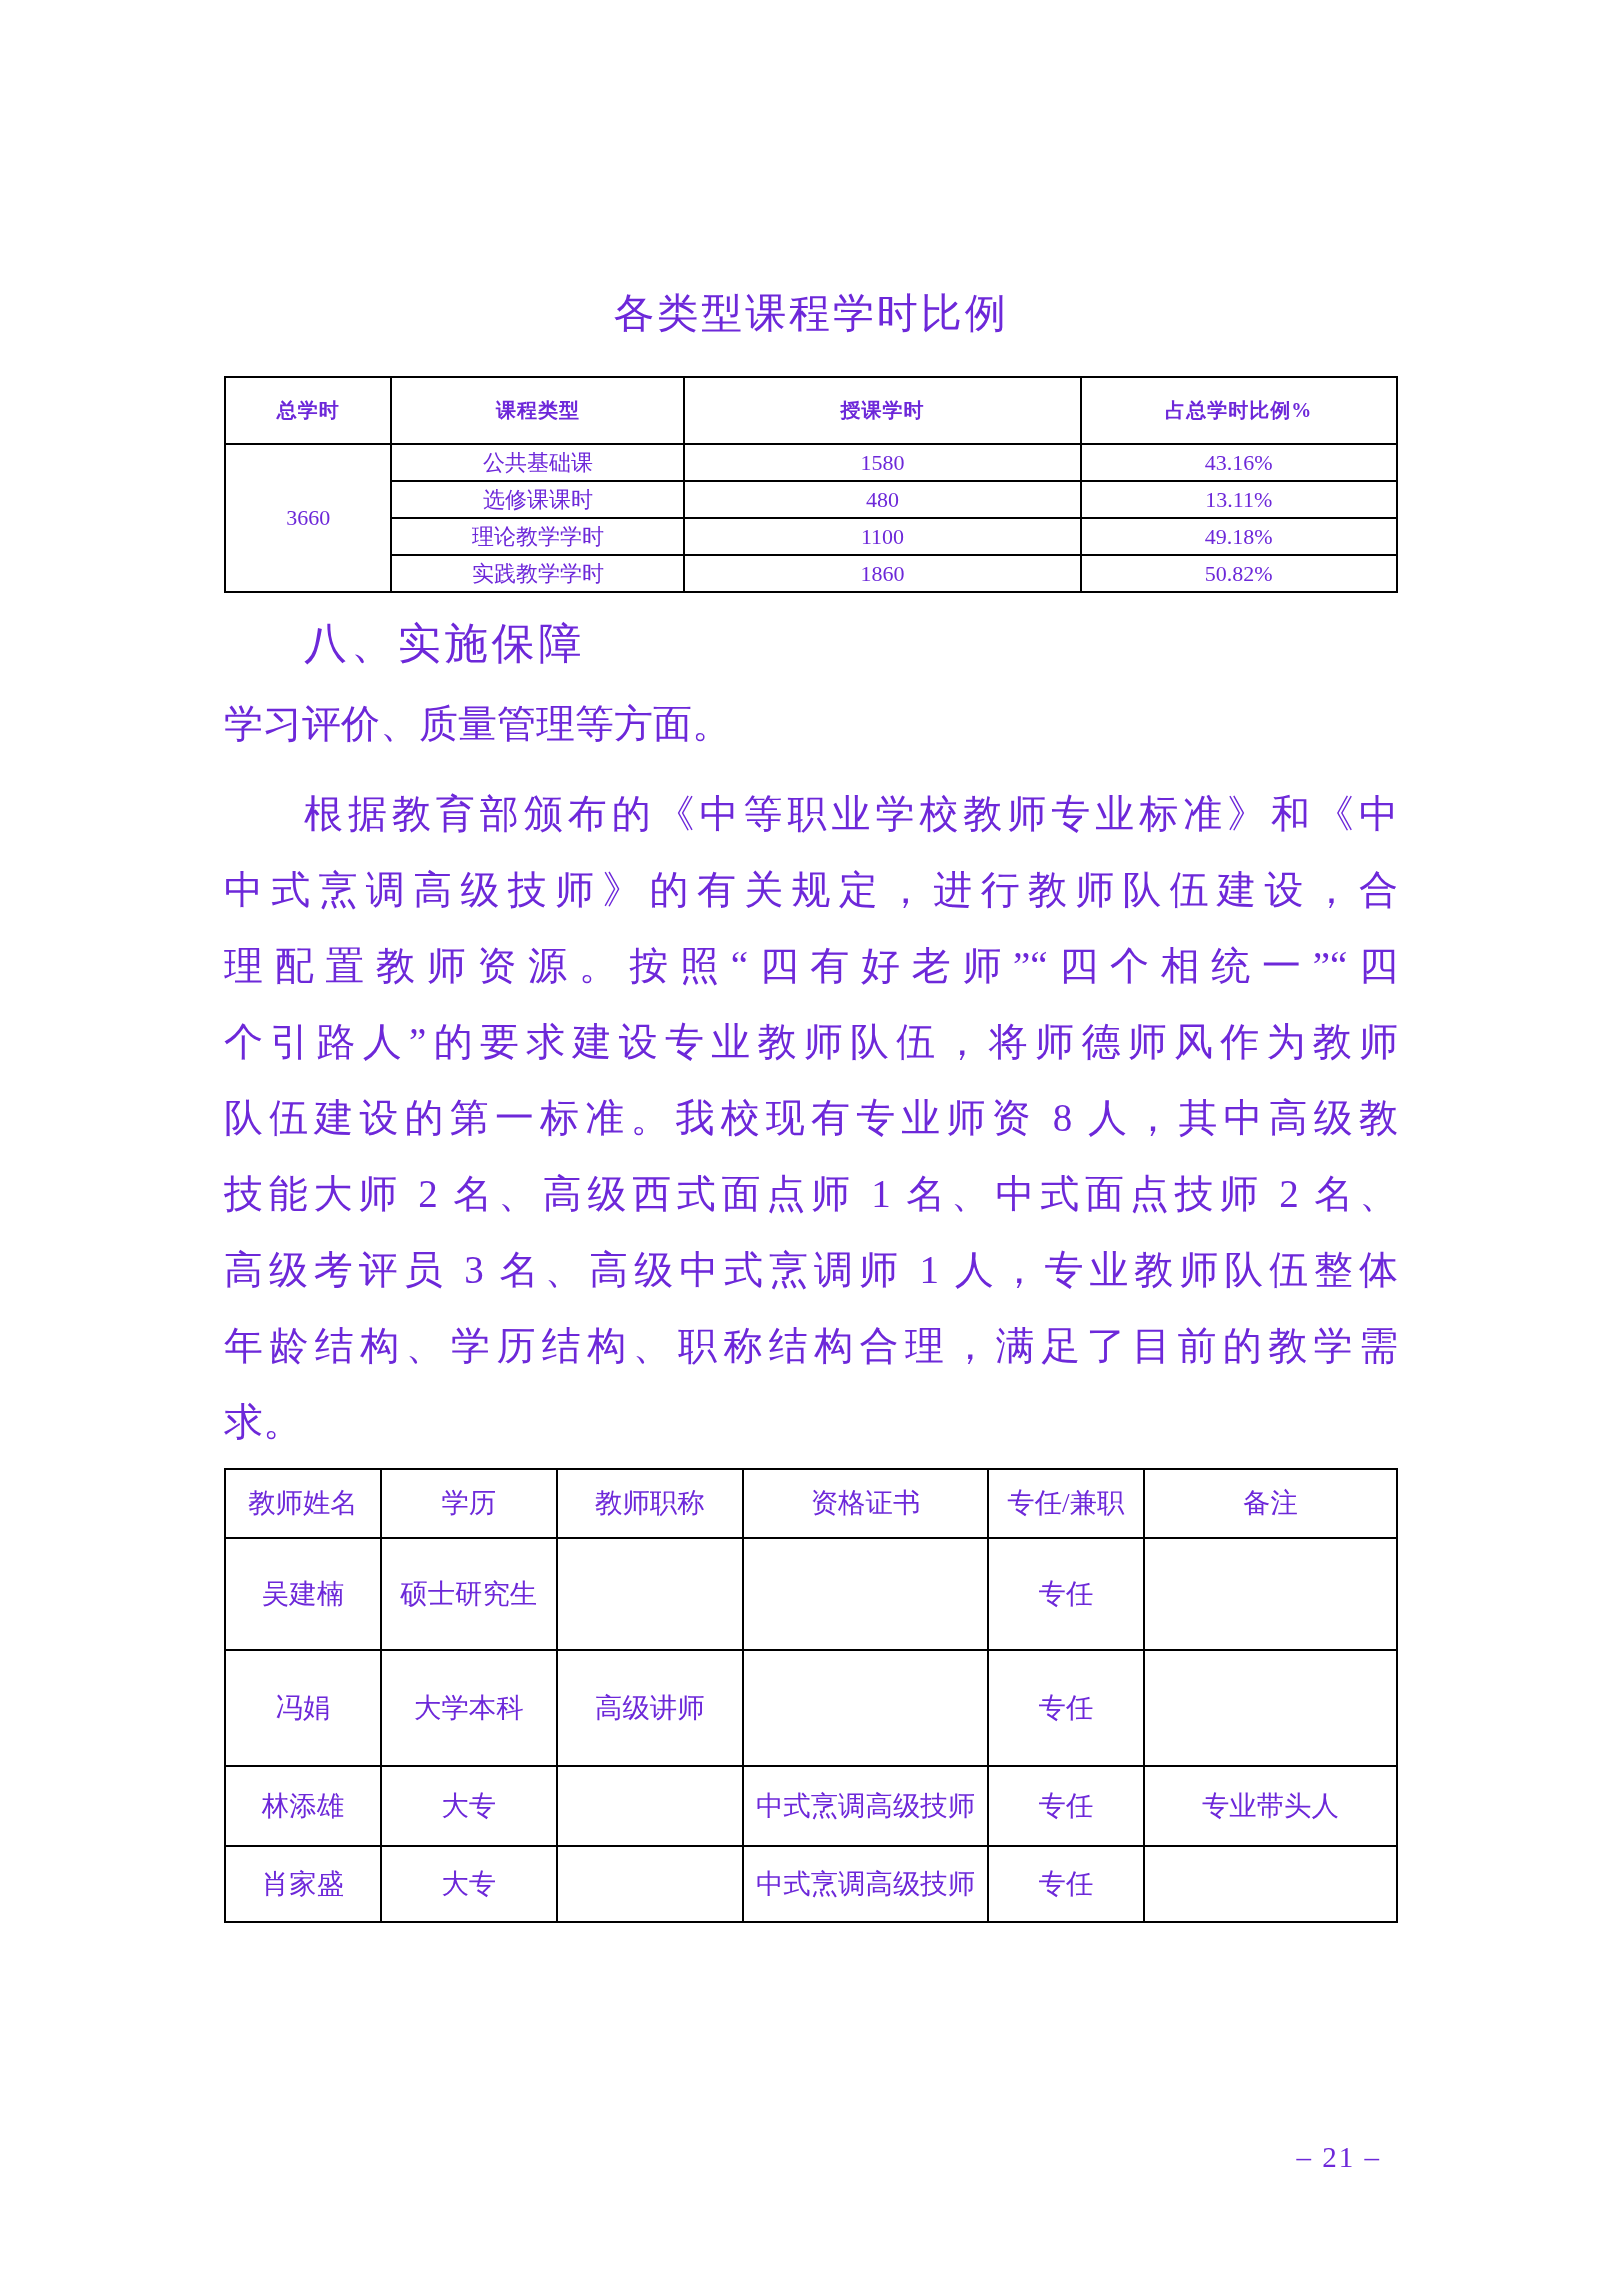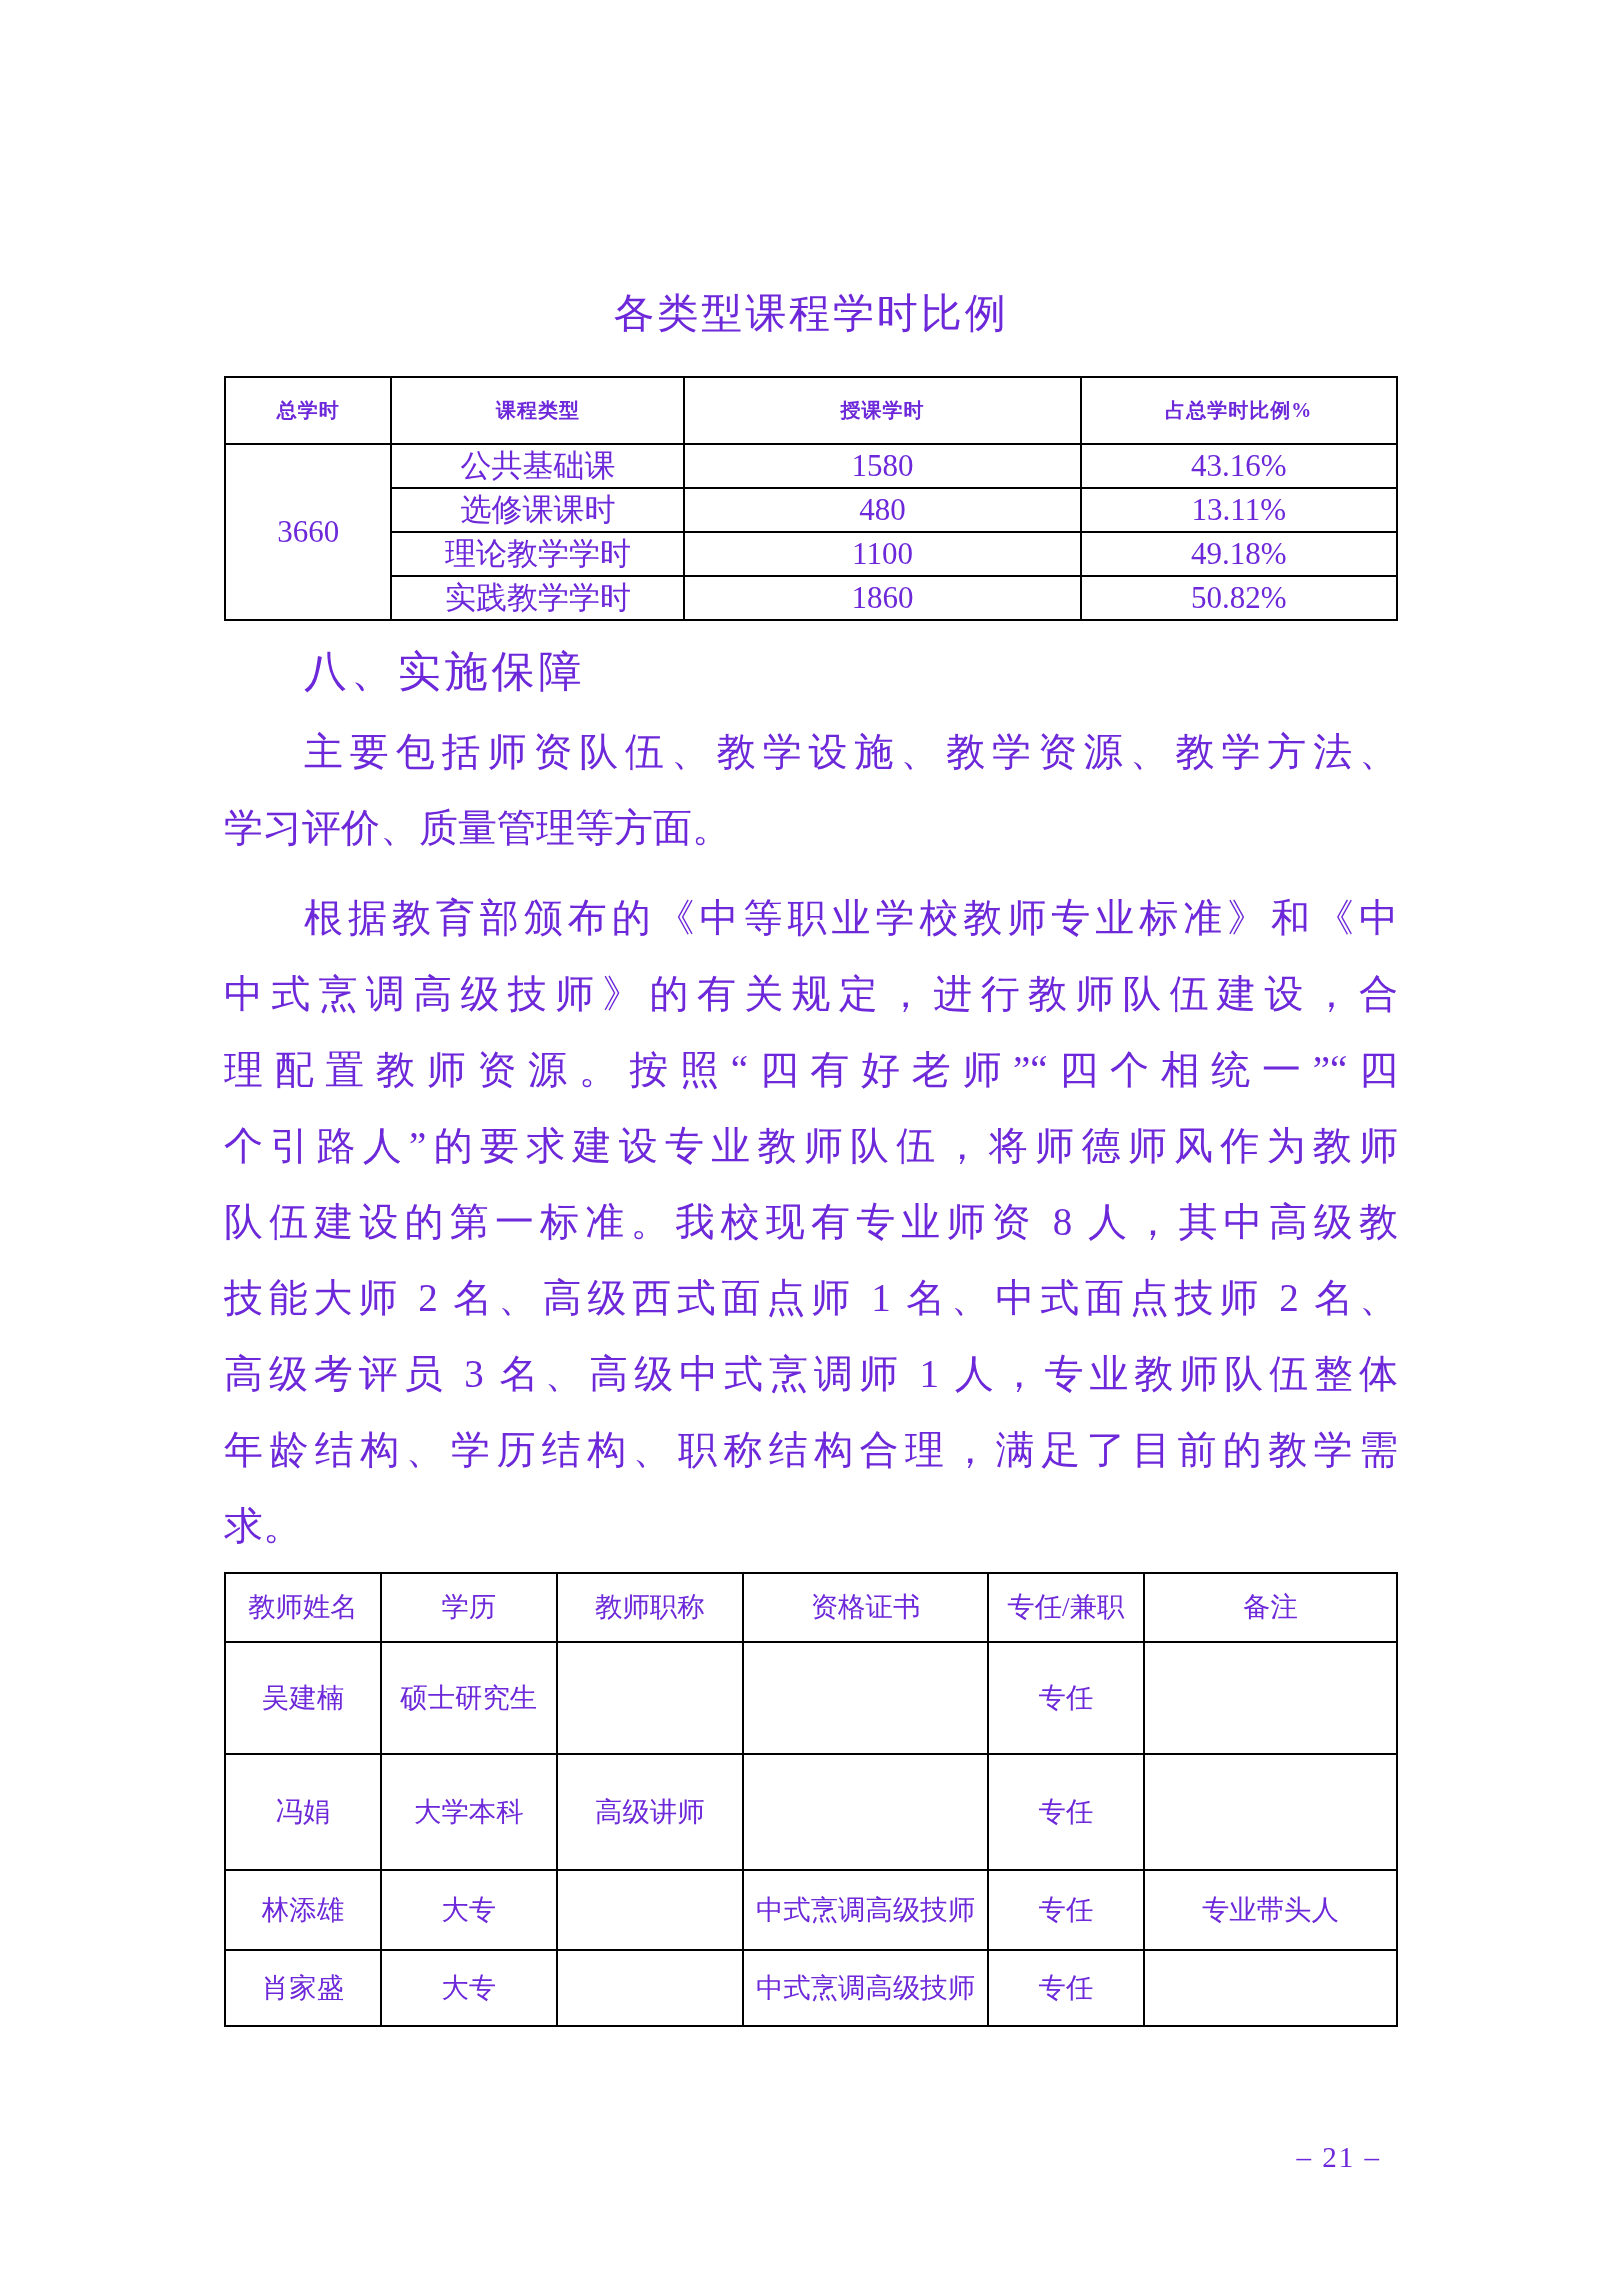--- a/index.html
+++ b/index.html
@@ -21,21 +21,21 @@
   }
 
   table { border-collapse:collapse; width:100%; table-layout:fixed; }
 
   .t1 { margin-top:35px; border:2.9px solid #000; }
   .t1 th, .t1 td {
     border:2px solid #000; text-align:center; vertical-align:middle;
     padding:0; overflow:hidden;
   }
   .t1 th { height:65px; font-size:20px; font-weight:700; letter-spacing:1px; }
-  .t1 td { height:35px; font-size:31px; font-weight:400; }
+  .t1 td { height:35px; font-size:22px; font-weight:400; }
 
   .h2 {
     margin:21.6px 0 0 0; font-size:43px; font-weight:400;
     text-indent:80px; letter-spacing:3.9px;
   }
   .h3 {
     margin:21.6px 0 0 0; font-size:39px; font-weight:700;
     text-indent:71px; letter-spacing:2px;
   }
 
@@ -104,21 +104,20 @@
           <td>实践教学学时</td>
           <td>1860</td>
           <td>50.82%</td>
         </tr>
       </tbody>
     </table>
 
     <div class="h2">八、实施保障</div>
 
     <div class="para">
-      <div class="line first">主要包括师资队伍、教学设施、教学资源、教学方法、</div>
       <div class="line end">学习评价、质量管理等方面。</div>
     </div>
 
 
     <div class="para">
       <div class="line first">根据教育部颁布的《中等职业学校教师专业标准》和《中</div>
       <div class="line">中式烹调高级技师》的有关规定，进行教师队伍建设，合</div>
       <div class="line">理配置教师资源。按照“四有好老师”“四个相统一”“四</div>
       <div class="line">个引路人”的要求建设专业教师队伍，将师德师风作为教师</div>
       <div class="line">队伍建设的第一标准。我校现有专业师资 8 人，其中高级教</div>

